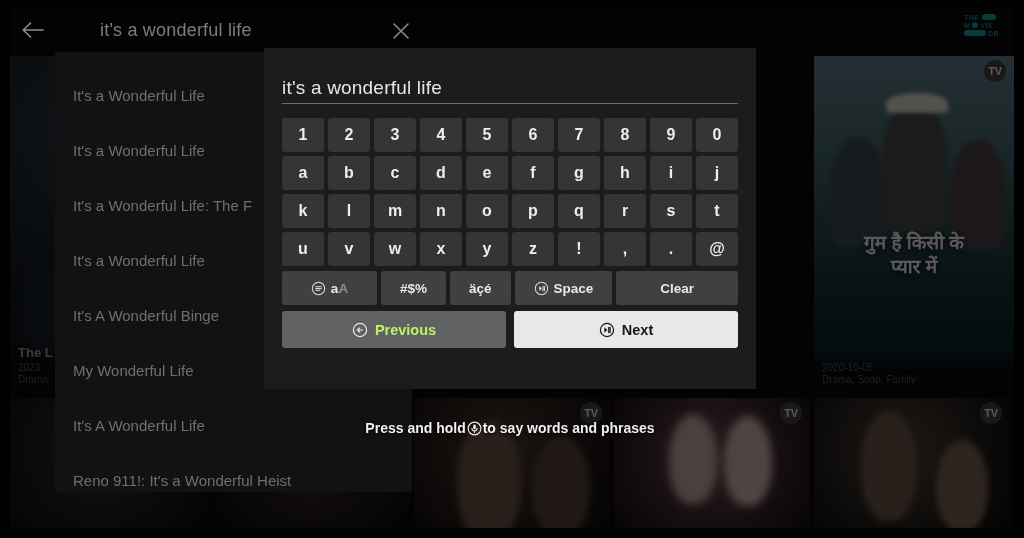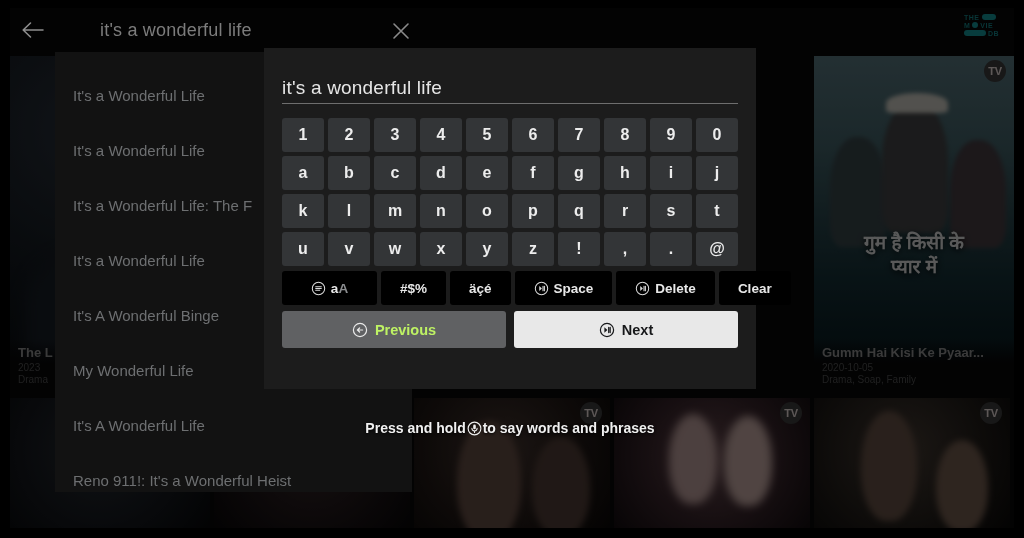--- a/index.html
+++ b/index.html
@@ -186,21 +186,21 @@
     color: #ededed;
     font-size: 16px;
     display: flex; align-items: center; justify-content: center;
     font-weight: 600;
   }
 
   
   .fn-row { display: flex; gap: 4px; margin-top: 5px; margin-bottom: 5px; }
   .fnkey {
     height: 34px;
-    background: #000000;
+    background: #404040;
     border-radius: 3px;
     color: #e8e8e8;
     font-size: 13.5px;
     display: flex; align-items: center; justify-content: center;
     gap: 5px;
     font-weight: 600;
     padding: 0 19px;
   }
   .fn-aA     { flex: 0 0 95px; }
   .fn-sym    { flex: 0 0 50px; }
@@ -281,21 +281,20 @@
         <div class="fig" style="left:8%; top:24%; width:56px; height:110px; background:#3c4a4e; filter:blur(2px); border-radius:46% 46% 20% 20%;"></div>
         <div class="fig" style="left:68%; top:25%; width:56px; height:108px; background:#4a4046; filter:blur(2px); border-radius:46% 46% 20% 20%;"></div>
         <div class="fig" style="left:34%; top:14%; width:66px; height:130px; background:#47484a; filter:blur(2px); border-radius:44% 44% 18% 18%;"></div>
         <div class="fig" style="left:36%; top:11%; width:62px; height:20px; background:#d8d5cc; filter:blur(2px); border-radius:50% 50% 14% 14%;"></div>
         <div class="poster-hindi">
           <div>गुम है किसी के</div>
           <div>प्यार में</div>
         </div>
         <div class="tv-badge">TV</div>
         <div class="poster-meta">
-          <div class="poster-title">Gumm Hai Kisi Ke Pyaar...</div>
           <div class="poster-date">2020-10-05</div>
           <div class="poster-genre">Drama, Soap, Family</div>
         </div>
       </div>
     </div>
 
     <div class="poster-row" style="left:10px; top:398px;">
       <div class="poster" style="width:200px;height:130px;">
         <div class="art" style="background:radial-gradient(circle at 45% 40%, #2b3038 0%, #14171c 65%, #08090b 100%);"></div>
       </div>
@@ -443,30 +442,20 @@
       <div class="fnkey fn-space">
         <span>
           <svg width="15" height="15" viewBox="0 0 16 16">
             <circle cx="8" cy="8" r="6.6" fill="none" stroke="#dcdcdc" stroke-width="1.1"></circle>
             <path d="M5.6 5.4 L8.4 8 L5.6 10.6 Z" fill="#dcdcdc"></path>
             <path d="M9.6 5.6 V10.4 M11.1 5.6 V10.4" stroke="#dcdcdc" stroke-width="1.1" stroke-linecap="round"></path>
           </svg>
         </span>
         <span>Space</span>
       </div>
-      <div class="fnkey fn-delete">
-        <span>
-          <svg width="15" height="15" viewBox="0 0 16 16">
-            <circle cx="8" cy="8" r="6.6" fill="none" stroke="#dcdcdc" stroke-width="1.1"></circle>
-            <path d="M5.6 5.4 L8.4 8 L5.6 10.6 Z" fill="#dcdcdc"></path>
-            <path d="M9.6 5.6 V10.4 M11.1 5.6 V10.4" stroke="#dcdcdc" stroke-width="1.1" stroke-linecap="round"></path>
-          </svg>
-        </span>
-        <span>Delete</span>
-      </div>
       <div class="fnkey fn-clear">Clear</div>
     </div>
 
     <div class="nav-row">
       <div class="navkey" id="prev-key">
         <span>
           <svg width="16" height="16" viewBox="0 0 16 16">
             <circle cx="8" cy="8" r="6.6" fill="none" stroke="#e9e9e9" stroke-width="1.2"></circle>
             <path d="M10.6 8 H5.6 M7.6 6 L5.4 8 L7.6 10" fill="none" stroke="#e9e9e9" stroke-width="1.2" stroke-linecap="round" stroke-linejoin="round"></path>
           </svg>

